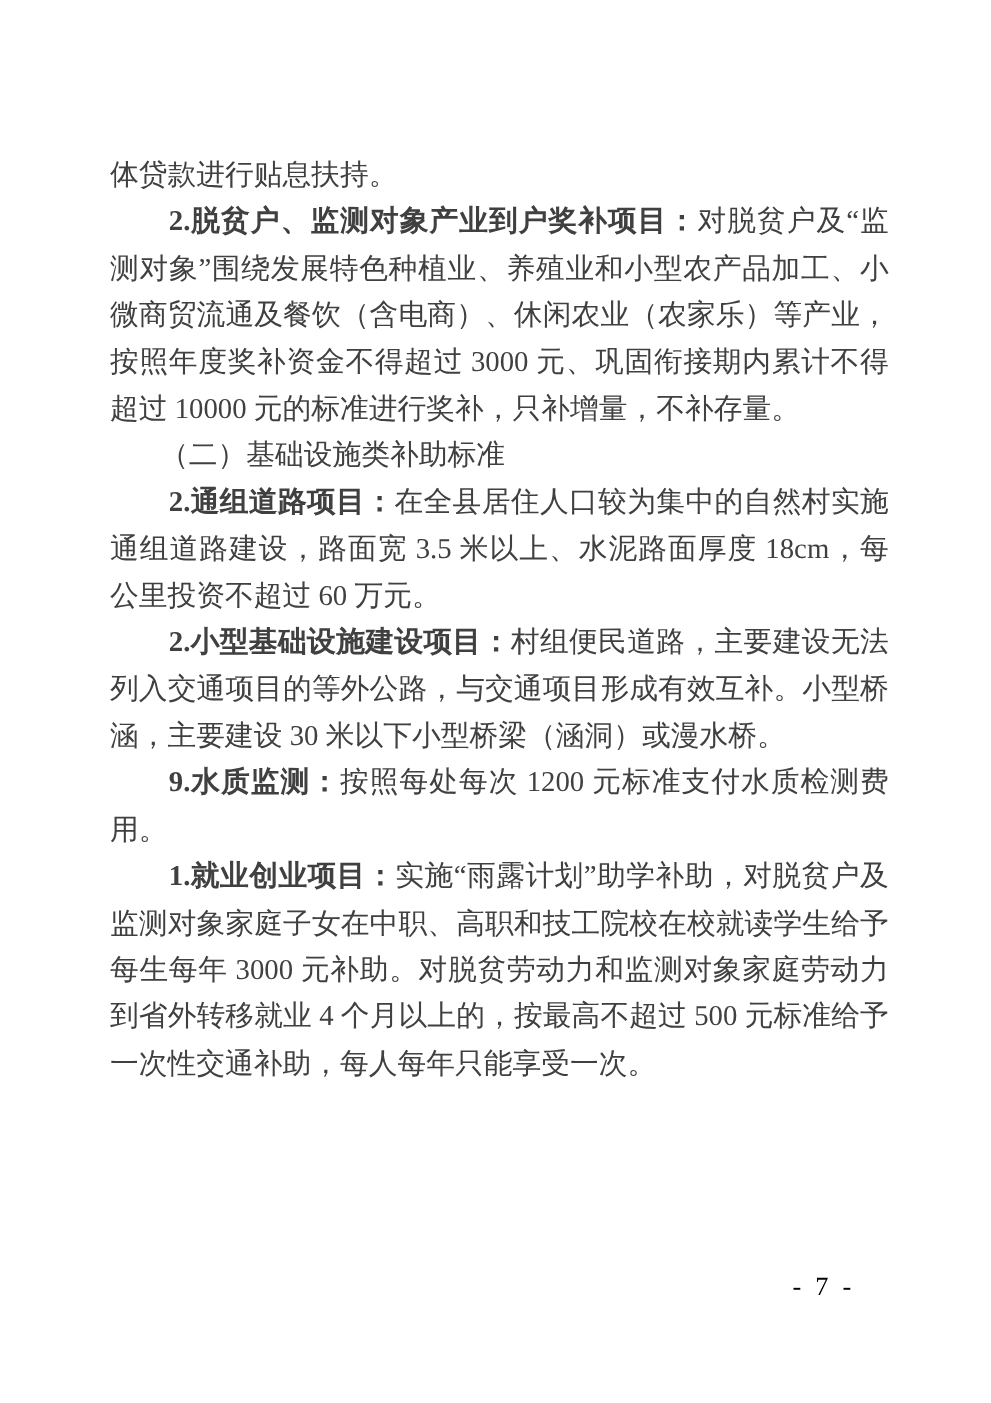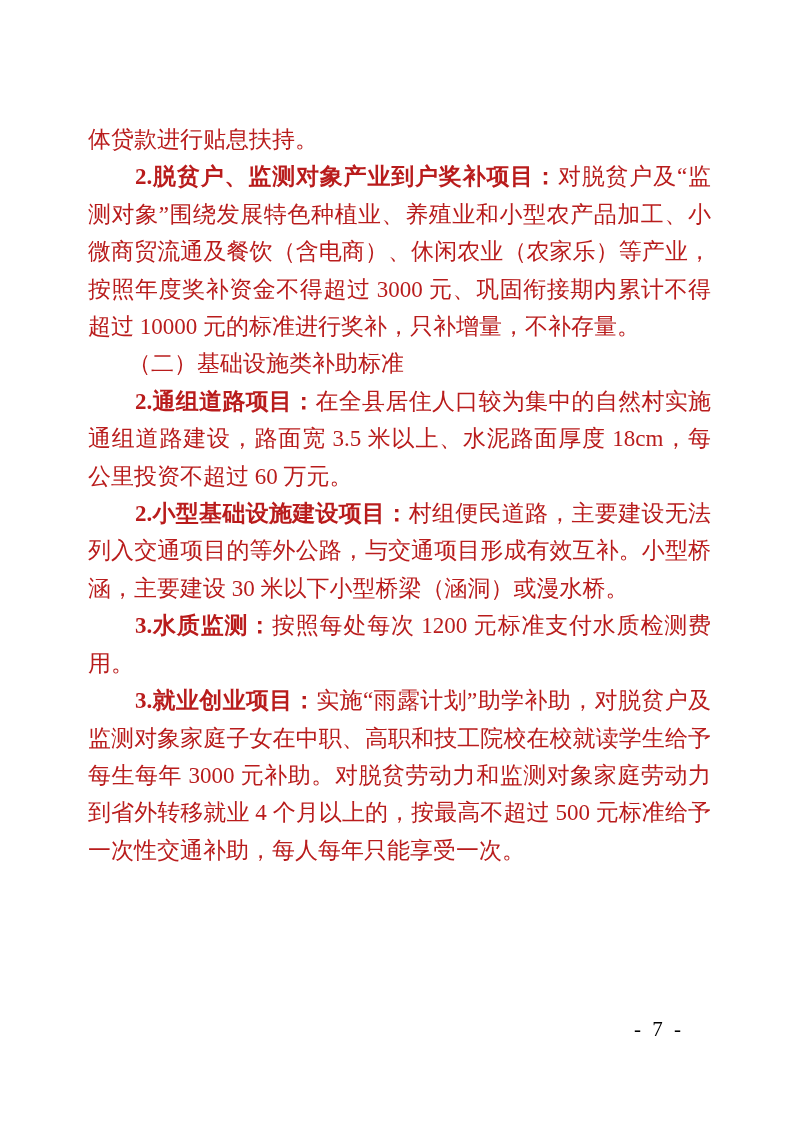--- a/index.html
+++ b/index.html
@@ -12,21 +12,21 @@
     width: 793px;
     height: 1122px;
     background: #ffffff;
     overflow: hidden;
   }
   .content {
     position: absolute;
     left: 88px;
     top: 121px;
     width: 623px;
-    color: #b91c1c;
+    color: #404040;
     font-family: "Liberation Serif", "DejaVu Serif", serif;
     font-size: 23px;
     line-height: 37.4px;
     text-align: justify;
     text-justify: inter-ideograph;
   }
   .para {
     margin: 0;
     padding: 0;
     text-indent: 47px;
@@ -63,22 +63,22 @@
     <p class="para no-indent"><span>体贷款进行贴息扶持。</span></p>
 
     <p class="para"><span class="head">2.脱贫户、监测对象产业到户奖补项目：</span><span>对脱贫户及“监测对象”围绕发展特色种植业、养殖业和小型农产品加工、小微商贸流通及餐饮（含电商）、休闲农业（农家乐）等产业，按照年度奖补资金不得超过 3000 元、巩固衔接期内累计不得超过 10000 元的标准进行奖补，只补增量，不补存量。</span></p>
 
     <p class="para section-heading"><span>（二）基础设施类补助标准</span></p>
 
     <p class="para"><span class="head">2.通组道路项目：</span><span>在全县居住人口较为集中的自然村实施通组道路建设，路面宽 3.5 米以上、水泥路面厚度 18cm，每公里投资不超过 60 万元。</span></p>
 
     <p class="para"><span class="head">2.小型基础设施建设项目：</span><span>村组便民道路，主要建设无法列入交通项目的等外公路，与交通项目形成有效互补。小型桥涵，主要建设 30 米以下小型桥梁（涵洞）或漫水桥。</span></p>
 
-    <p class="para"><span class="head">3.水质监测：</span><span>按照每处每次 1200 元标准支付水质检测费用。</span></p>
+    <p class="para"><span class="head">9.水质监测：</span><span>按照每处每次 1200 元标准支付水质检测费用。</span></p>
 
 
-    <p class="para"><span class="head">3.就业创业项目：</span><span>实施“雨露计划”助学补助，对脱贫户及监测对象家庭子女在中职、高职和技工院校在校就读学生给予每生每年 3000 元补助。对脱贫劳动力和监测对象家庭劳动力到省外转移就业 4 个月以上的，按最高不超过 500 元标准给予一次性交通补助，每人每年只能享受一次。</span></p>
+    <p class="para"><span class="head">1.就业创业项目：</span><span>实施“雨露计划”助学补助，对脱贫户及监测对象家庭子女在中职、高职和技工院校在校就读学生给予每生每年 3000 元补助。对脱贫劳动力和监测对象家庭劳动力到省外转移就业 4 个月以上的，按最高不超过 500 元标准给予一次性交通补助，每人每年只能享受一次。</span></p>
 
 
   </div>
 
   <div class="footer-page-num">- 7 -</div>
 </div>
 
 </body></html>

